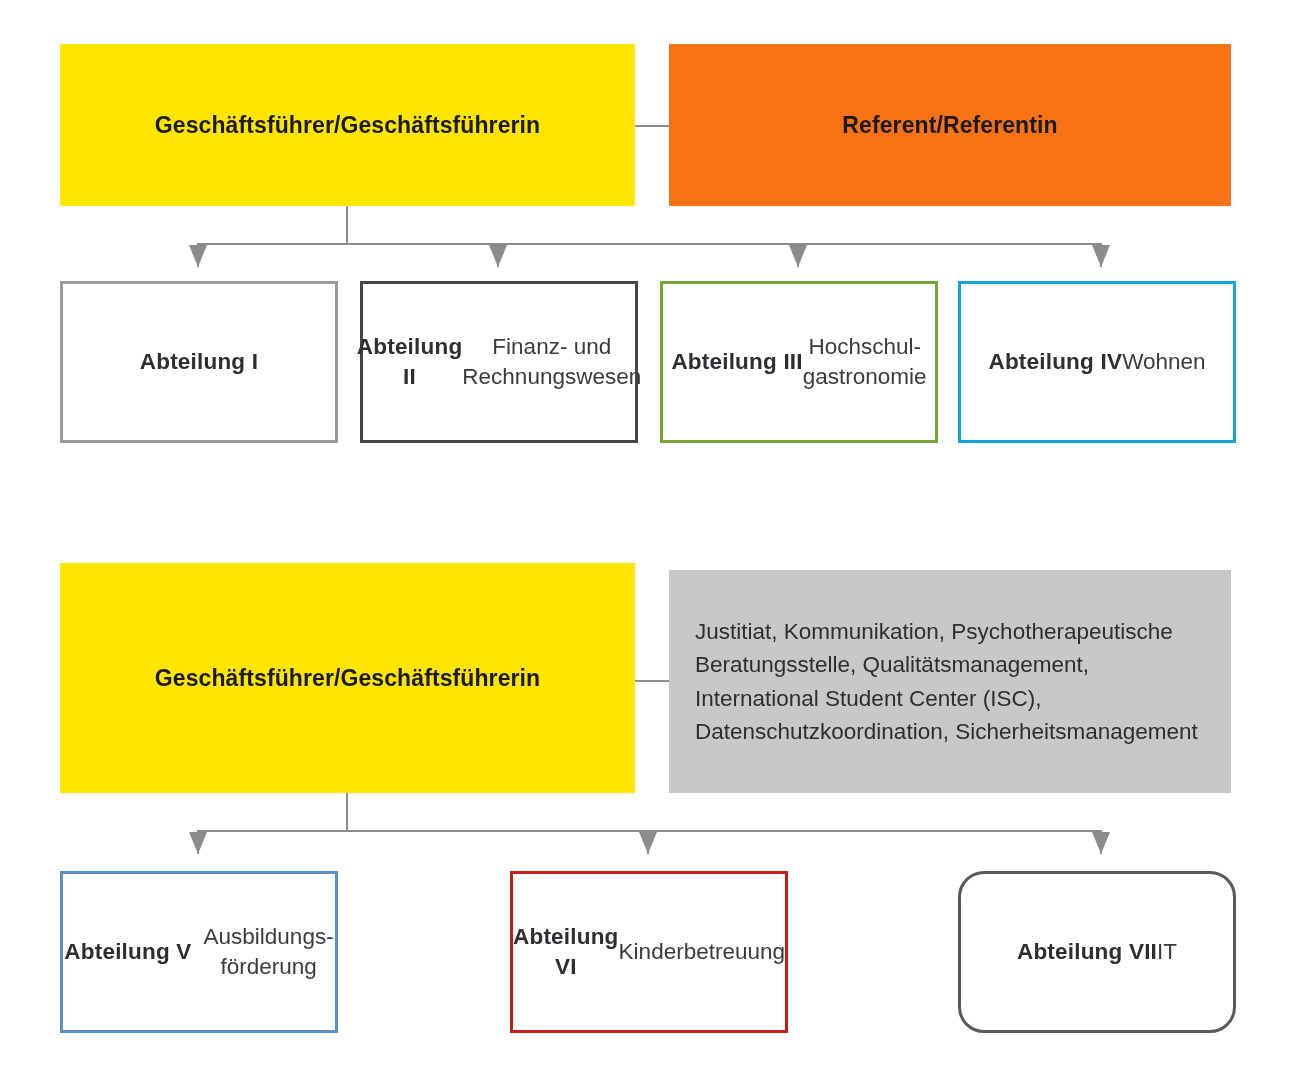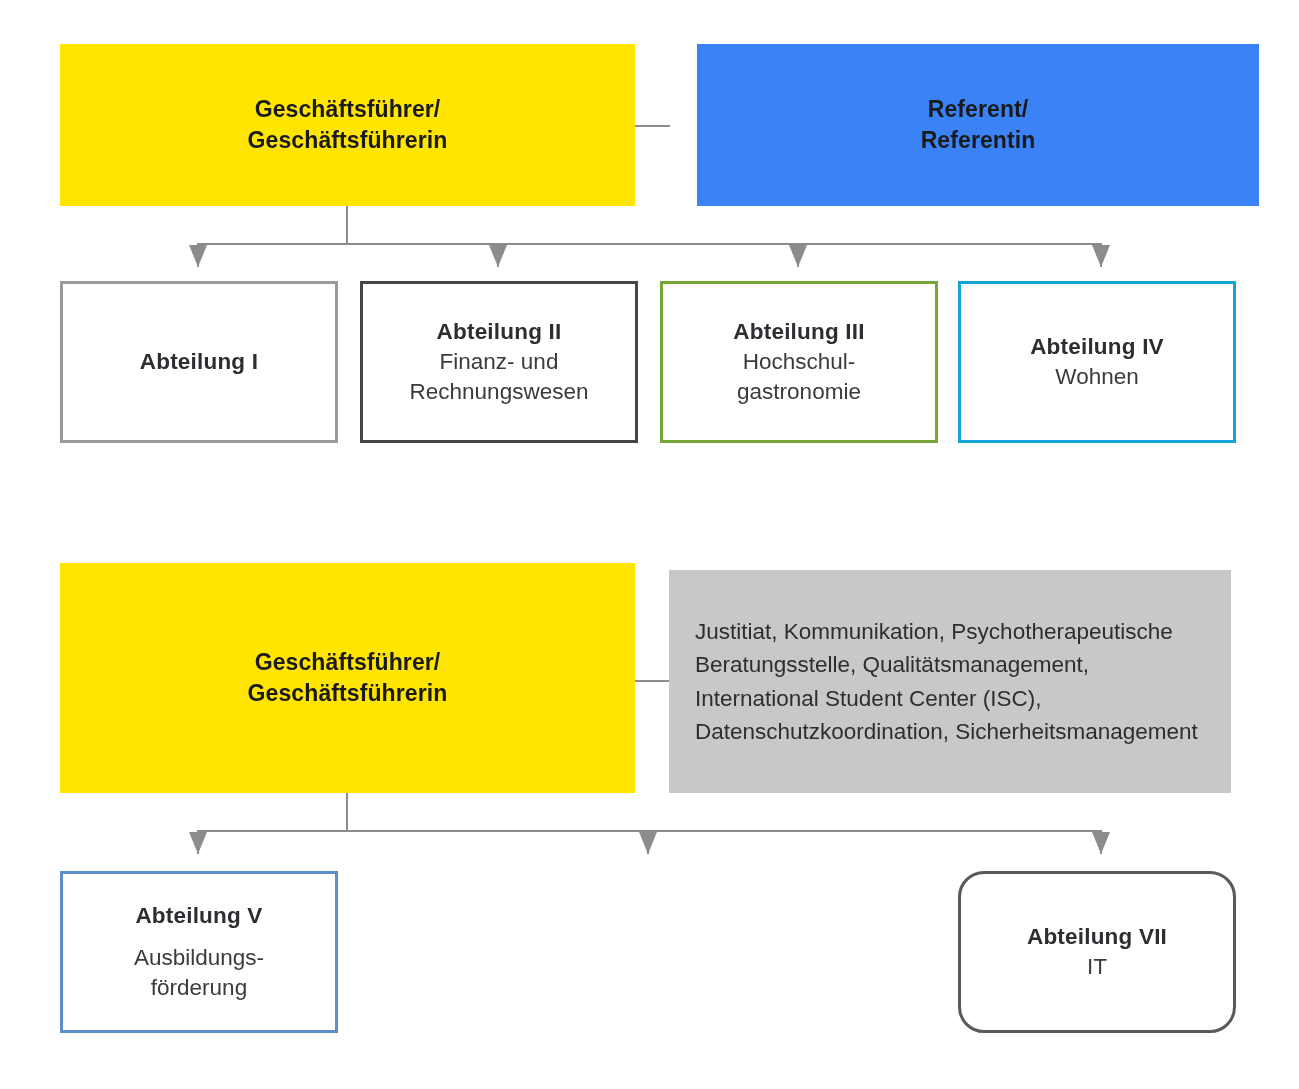--- a/index.html
+++ b/index.html
@@ -22,38 +22,37 @@
     top: 0;
     width: 1299px;
     height: 1089px;
   }
 
   
   .node {
     position: absolute;
     box-sizing: border-box;
     display: flex;
-    flex-direction: column;
     align-items: center;
     justify-content: center;
     text-align: center;
     line-height: 1.34;
   }
 
   
   .exec-box {
     font-size: 23px;
     font-weight: bold;
     letter-spacing: 0.1px;
     color: #1a1a1a;
   }
   .exec-box .line { display: block; }
 
   .exec-primary  { background: #FFE500; }
-  .exec-second   { background: #3b82f6; margin-left: 28px; }
+  .exec-second   { background: #f97316; }
 
   
   .note-panel {
     position: absolute;
     box-sizing: border-box;
     background: #C8C8C8;
     display: flex;
     align-items: center;
     padding: 8px 26px;
   }
@@ -188,20 +187,26 @@
   <div class="arrow-head" style="left:1092px; top:832px;"></div>
 
   <div class="node dept-box" style="left:60px; top:871px; width:278px; height:162px; border-color:#5B8FCB;gap:12px;">
     <span class="dept-title">Abteilung V</span>
     <span class="dept-sub">
       <span class="line">Ausbildungs-</span>
       <span class="line">förderung</span>
     </span>
   </div>
 
+  <div class="node dept-box" style="left:510px; top:871px; width:278px; height:162px; border-color:#C02018;">
+    <span class="dept-title">Abteilung VI</span>
+    <span class="dept-sub">
+      <span class="line">Kinderbetreuung</span>
+    </span>
+  </div>
 
   <div class="node dept-box" style="left:958px; top:871px; width:278px; height:162px; border-color:#58595B;border-radius:26px;">
     <span class="dept-title">Abteilung VII</span>
     <span class="dept-sub">
       <span class="line">IT</span>
     </span>
   </div>
 
 </div>
 

